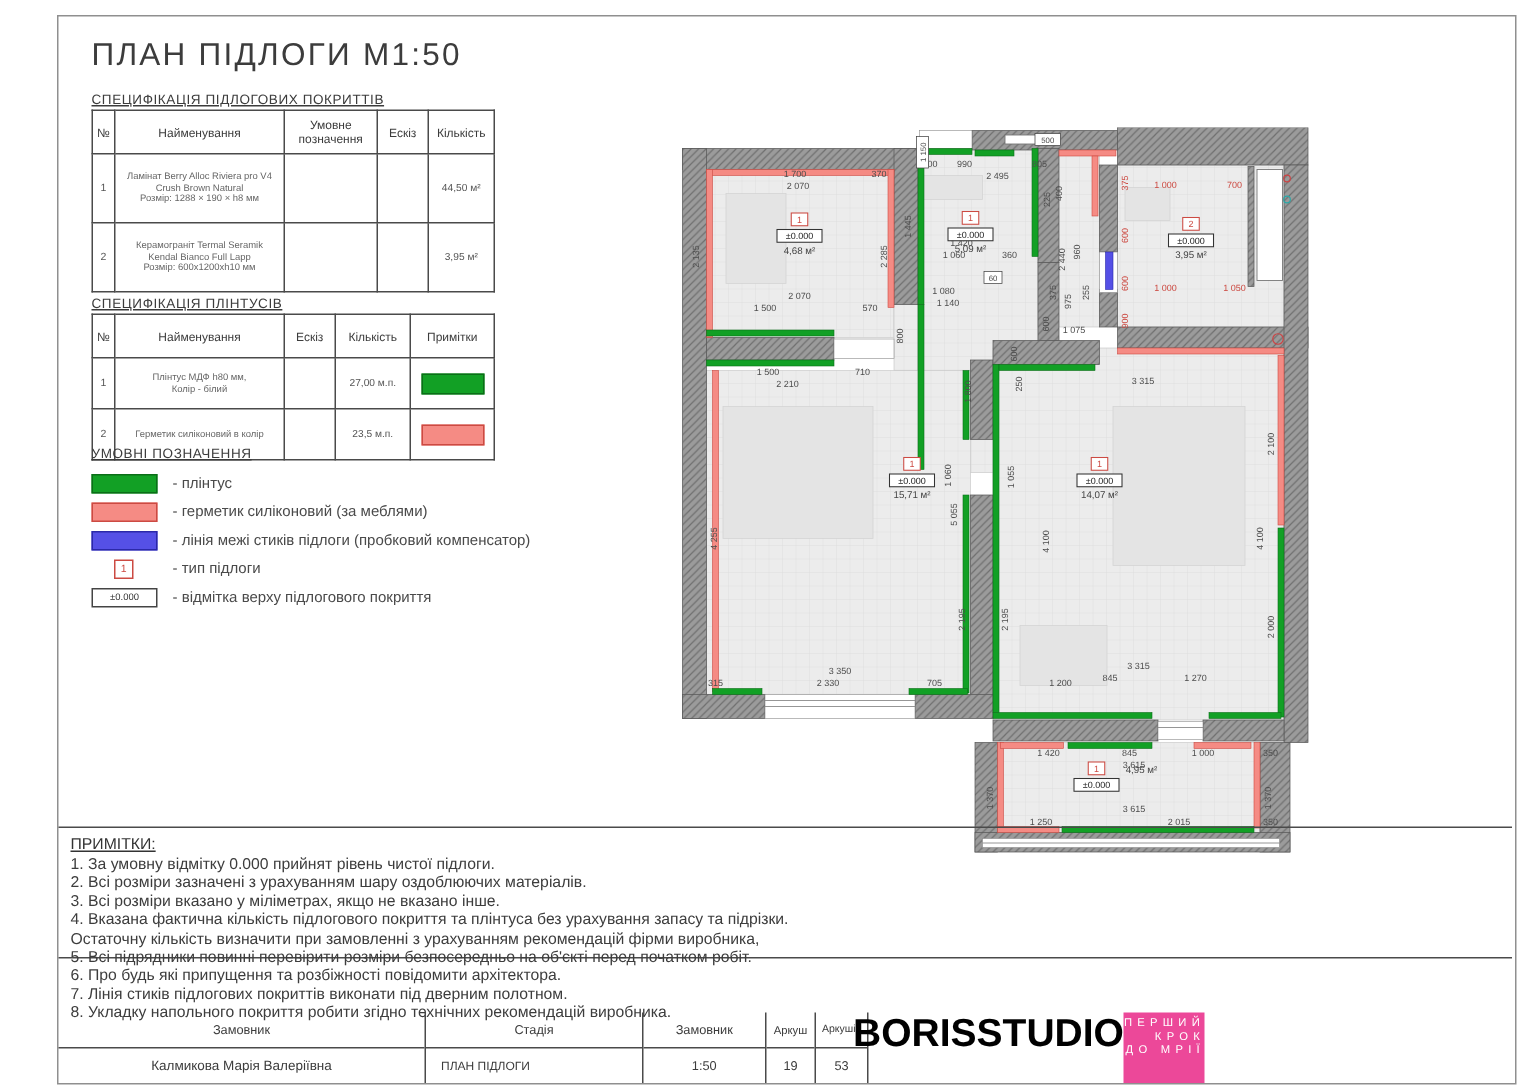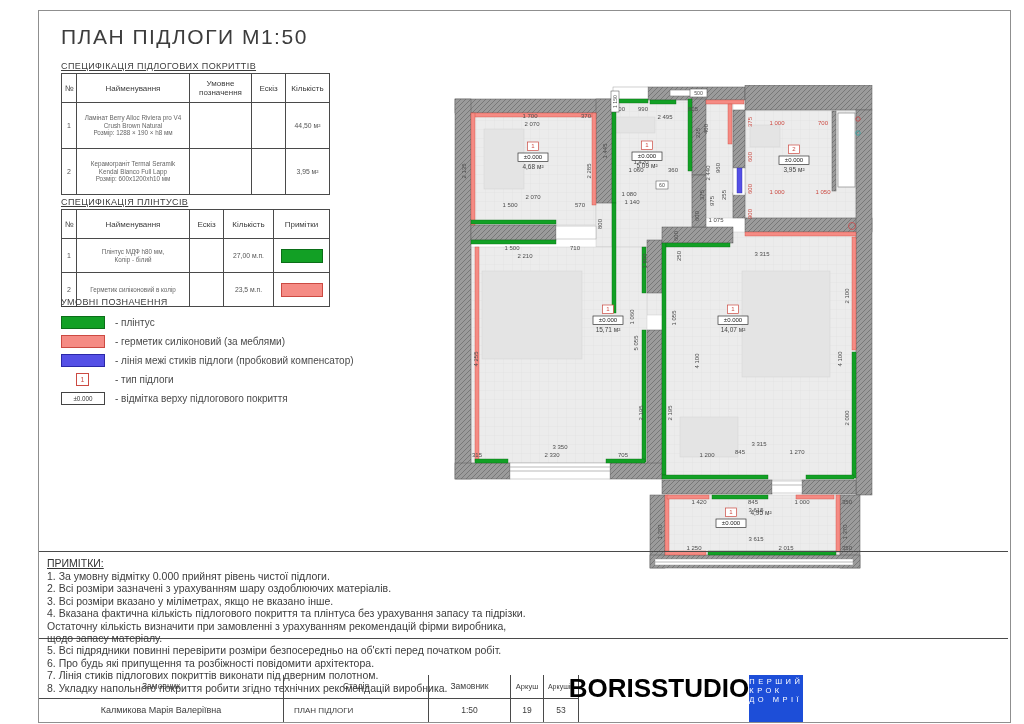--- a/index.html
+++ b/index.html
@@ -32,21 +32,21 @@
   .notes-title{font-size:10.5px;color:#333;text-decoration:underline;margin-bottom:1px}
   .note-line{font-size:10.5px;line-height:12.4px;color:#3d3d3d}
   .tblock{position:absolute;left:0;top:664px;width:971px;height:47px;display:flex}
   .tb-col{border-right:1px solid #4a4a4a;box-sizing:border-box;display:flex;flex-direction:column}
   .tb-col:last-child{border-right:none}
   .tb-half{height:23.5px;box-sizing:border-box;display:flex;align-items:center;justify-content:center;font-size:8.5px;color:#3c3c3c}
   .tb-half.hdr{border-bottom:1px solid #4a4a4a}
   .tb-project{justify-content:center;align-items:center;height:100%;font-size:8.5px;line-height:10.5px;text-align:center;color:#3c3c3c}
   .logo-wrap{display:flex;justify-content:center;align-items:stretch;height:100%;padding:0 6px}
   .logo-word{font-weight:bold;font-size:26px;letter-spacing:0;color:#000;line-height:26px;text-align:center;font-family:"Liberation Sans",sans-serif}
-  .logo-bar{background:#1d4ed8;color:#fff;font-size:7.5px;letter-spacing:3.5px;text-align:left;padding:2px 0 1px 0}
+  .logo-bar{background:#ec4899;color:#fff;font-size:7.5px;letter-spacing:3.5px;text-align:right;padding:2px 0 1px 0}
   .planwrap{position:absolute;left:411px;top:74px;width:425px;height:492px}
 </style>
 </head>
 <body>
 
 <div class="sheet">
 
   <div class="page-title">ПЛАН ПІДЛОГИ М1:50</div>
 
   <div class="seclabel" style="left:22px;top:50px">СПЕЦИФІКАЦІЯ ПІДЛОГОВИХ ПОКРИТТІВ</div>
@@ -424,21 +424,20 @@
   </div>
 
   <div class="notes">
     <div class="notes-title">ПРИМІТКИ:</div>
     <div id="notes-lines">
         <div class="note-line">1. За умовну відмітку 0.000 прийнят рівень чистої підлоги.</div>
         <div class="note-line">2. Всі розміри зазначені з урахуванням шару оздоблюючих матеріалів.</div>
         <div class="note-line">3. Всі розміри вказано у міліметрах, якщо не вказано інше.</div>
         <div class="note-line">4. Вказана фактична кількість підлогового покриття та плінтуса без урахування запасу та підрізки.</div>
         <div class="note-line">Остаточну кількість визначити при замовленні з урахуванням рекомендацій фірми виробника,</div>
-        <div class="note-line">щодо запасу матеріалу.</div>
         <div class="note-line">5. Всі підрядники повинні перевірити розміри безпосередньо на об'єкті перед початком робіт.</div>
         <div class="note-line">6. Про будь які припущення та розбіжності повідомити архітектора.</div>
         <div class="note-line">7.  Лінія стиків підлогових покриттів виконати під дверним полотном.</div>
         <div class="note-line">8. Укладку напольного покриття робити згідно технічних рекомендацій виробника.</div>
       </div>
   </div>
 
   <div class="tblock">
     <div class="tb-col" style="width:245px">
       <div class="tb-half hdr">Замовник</div>

